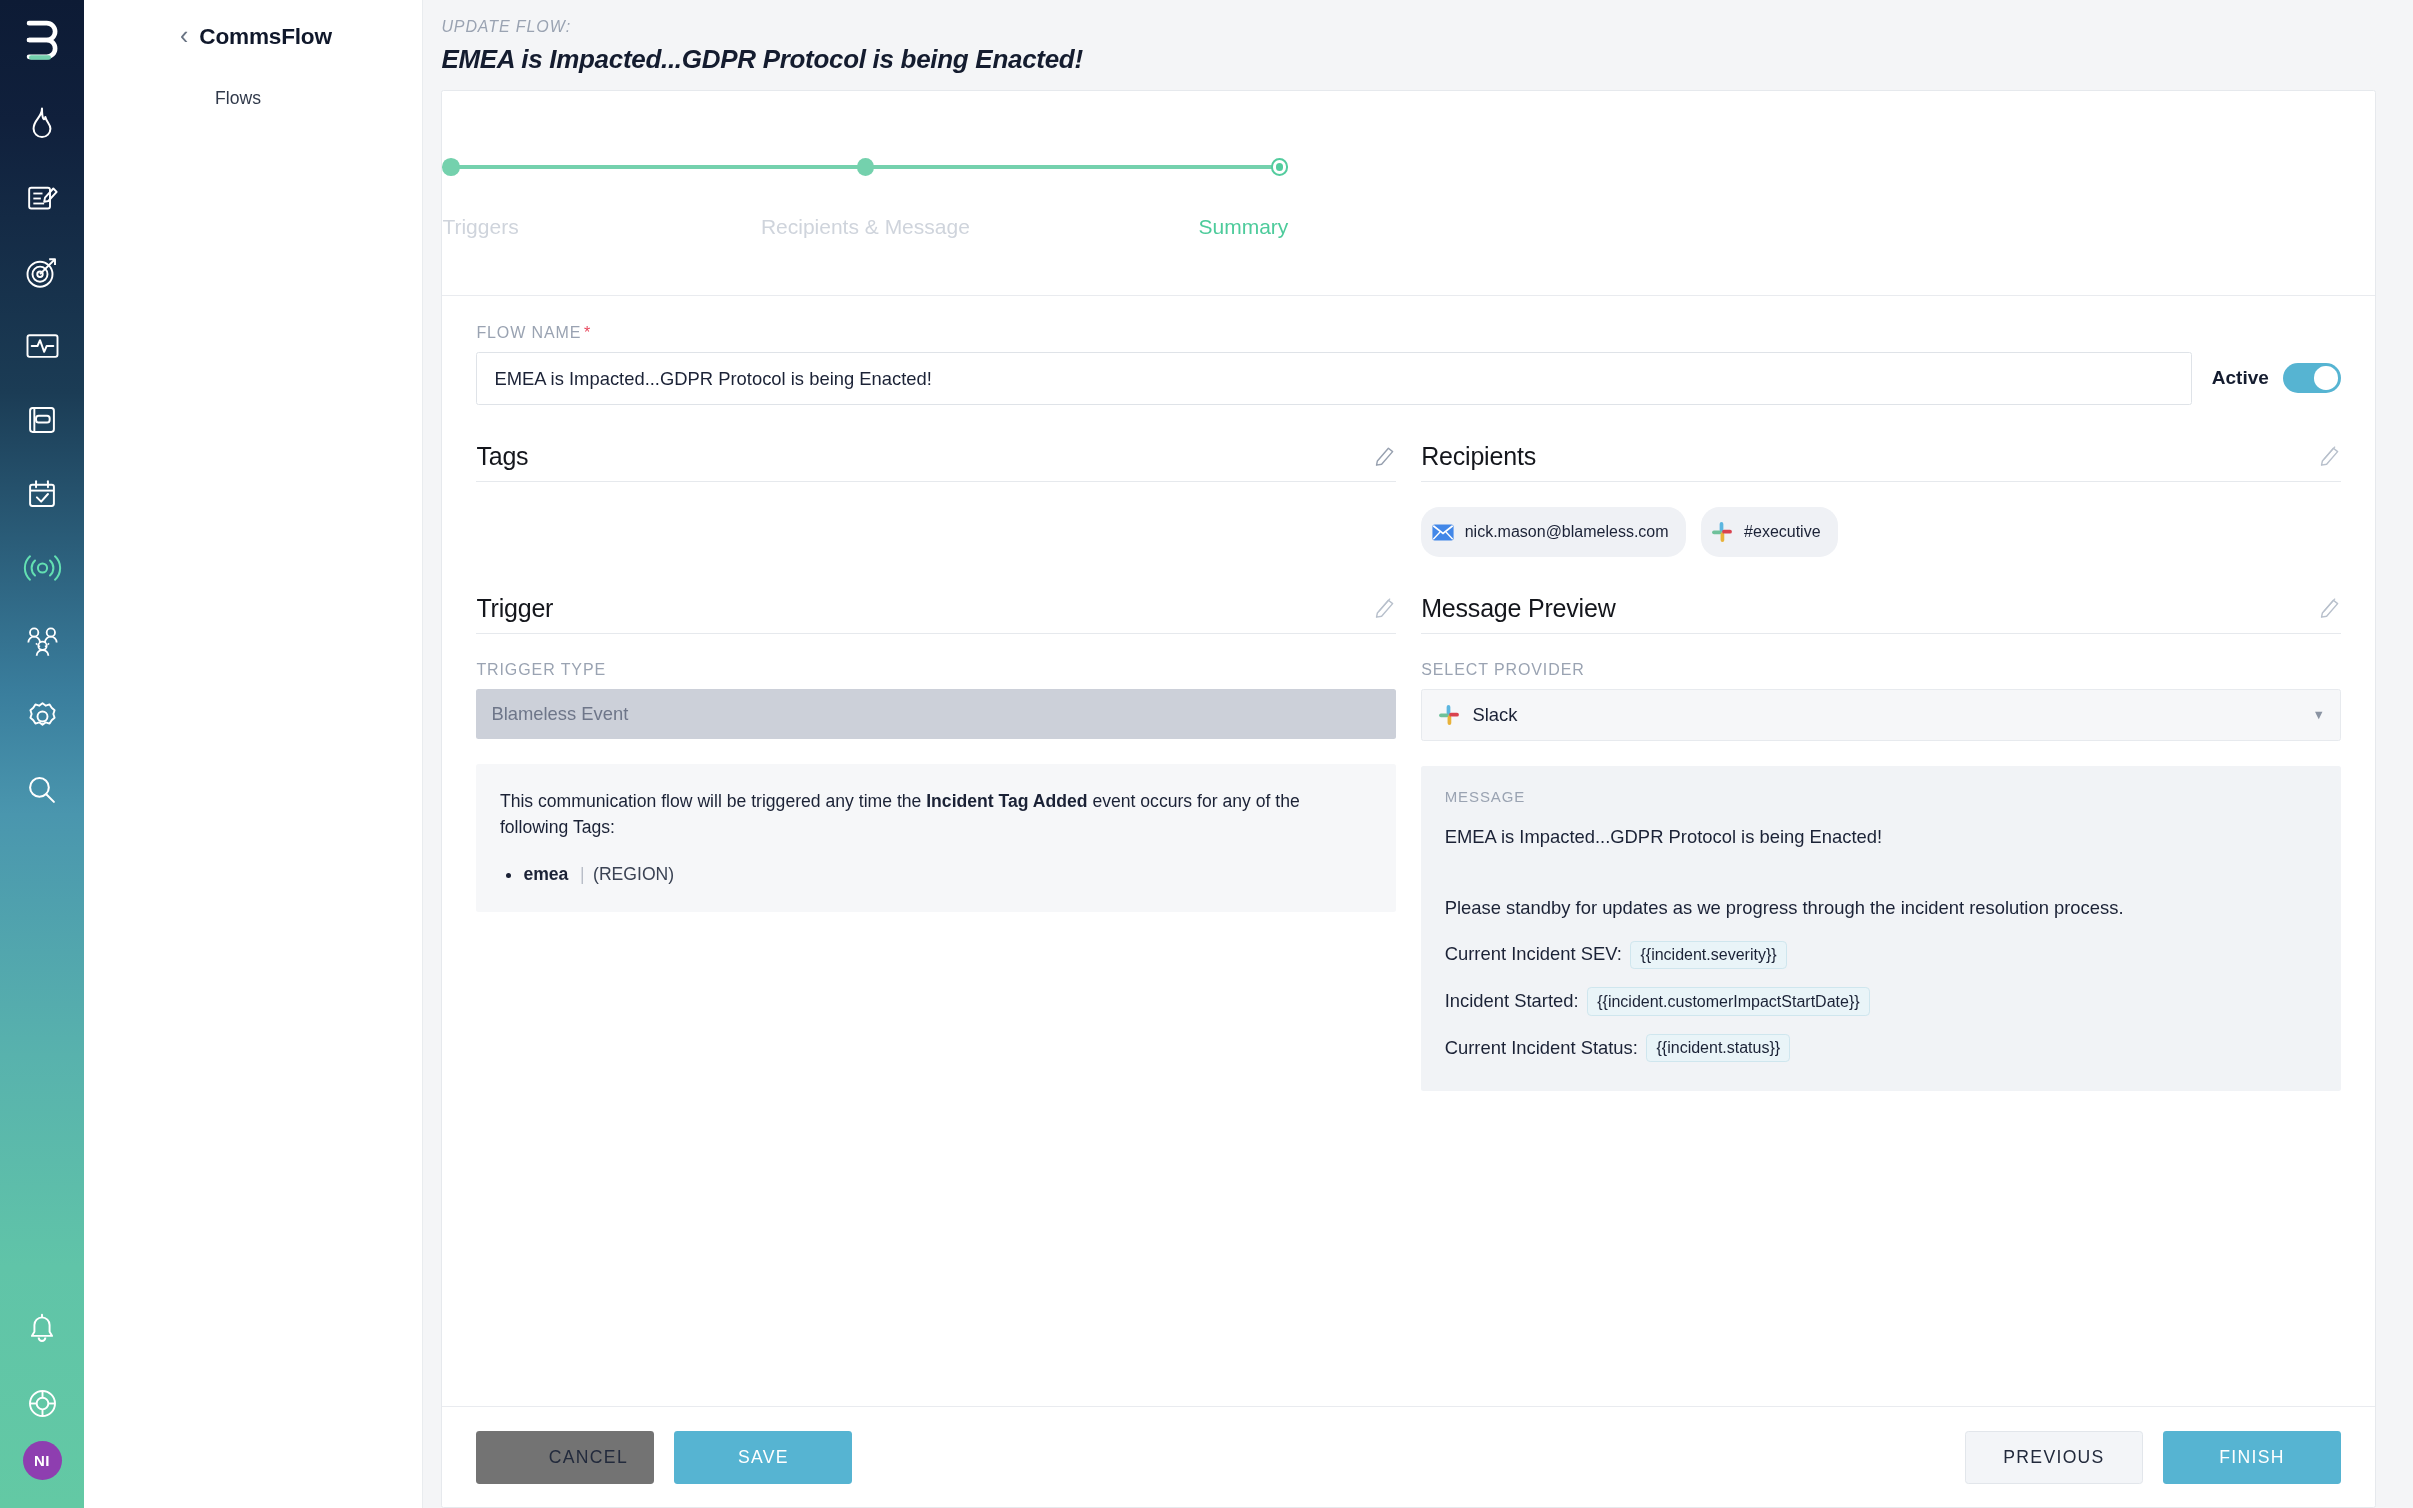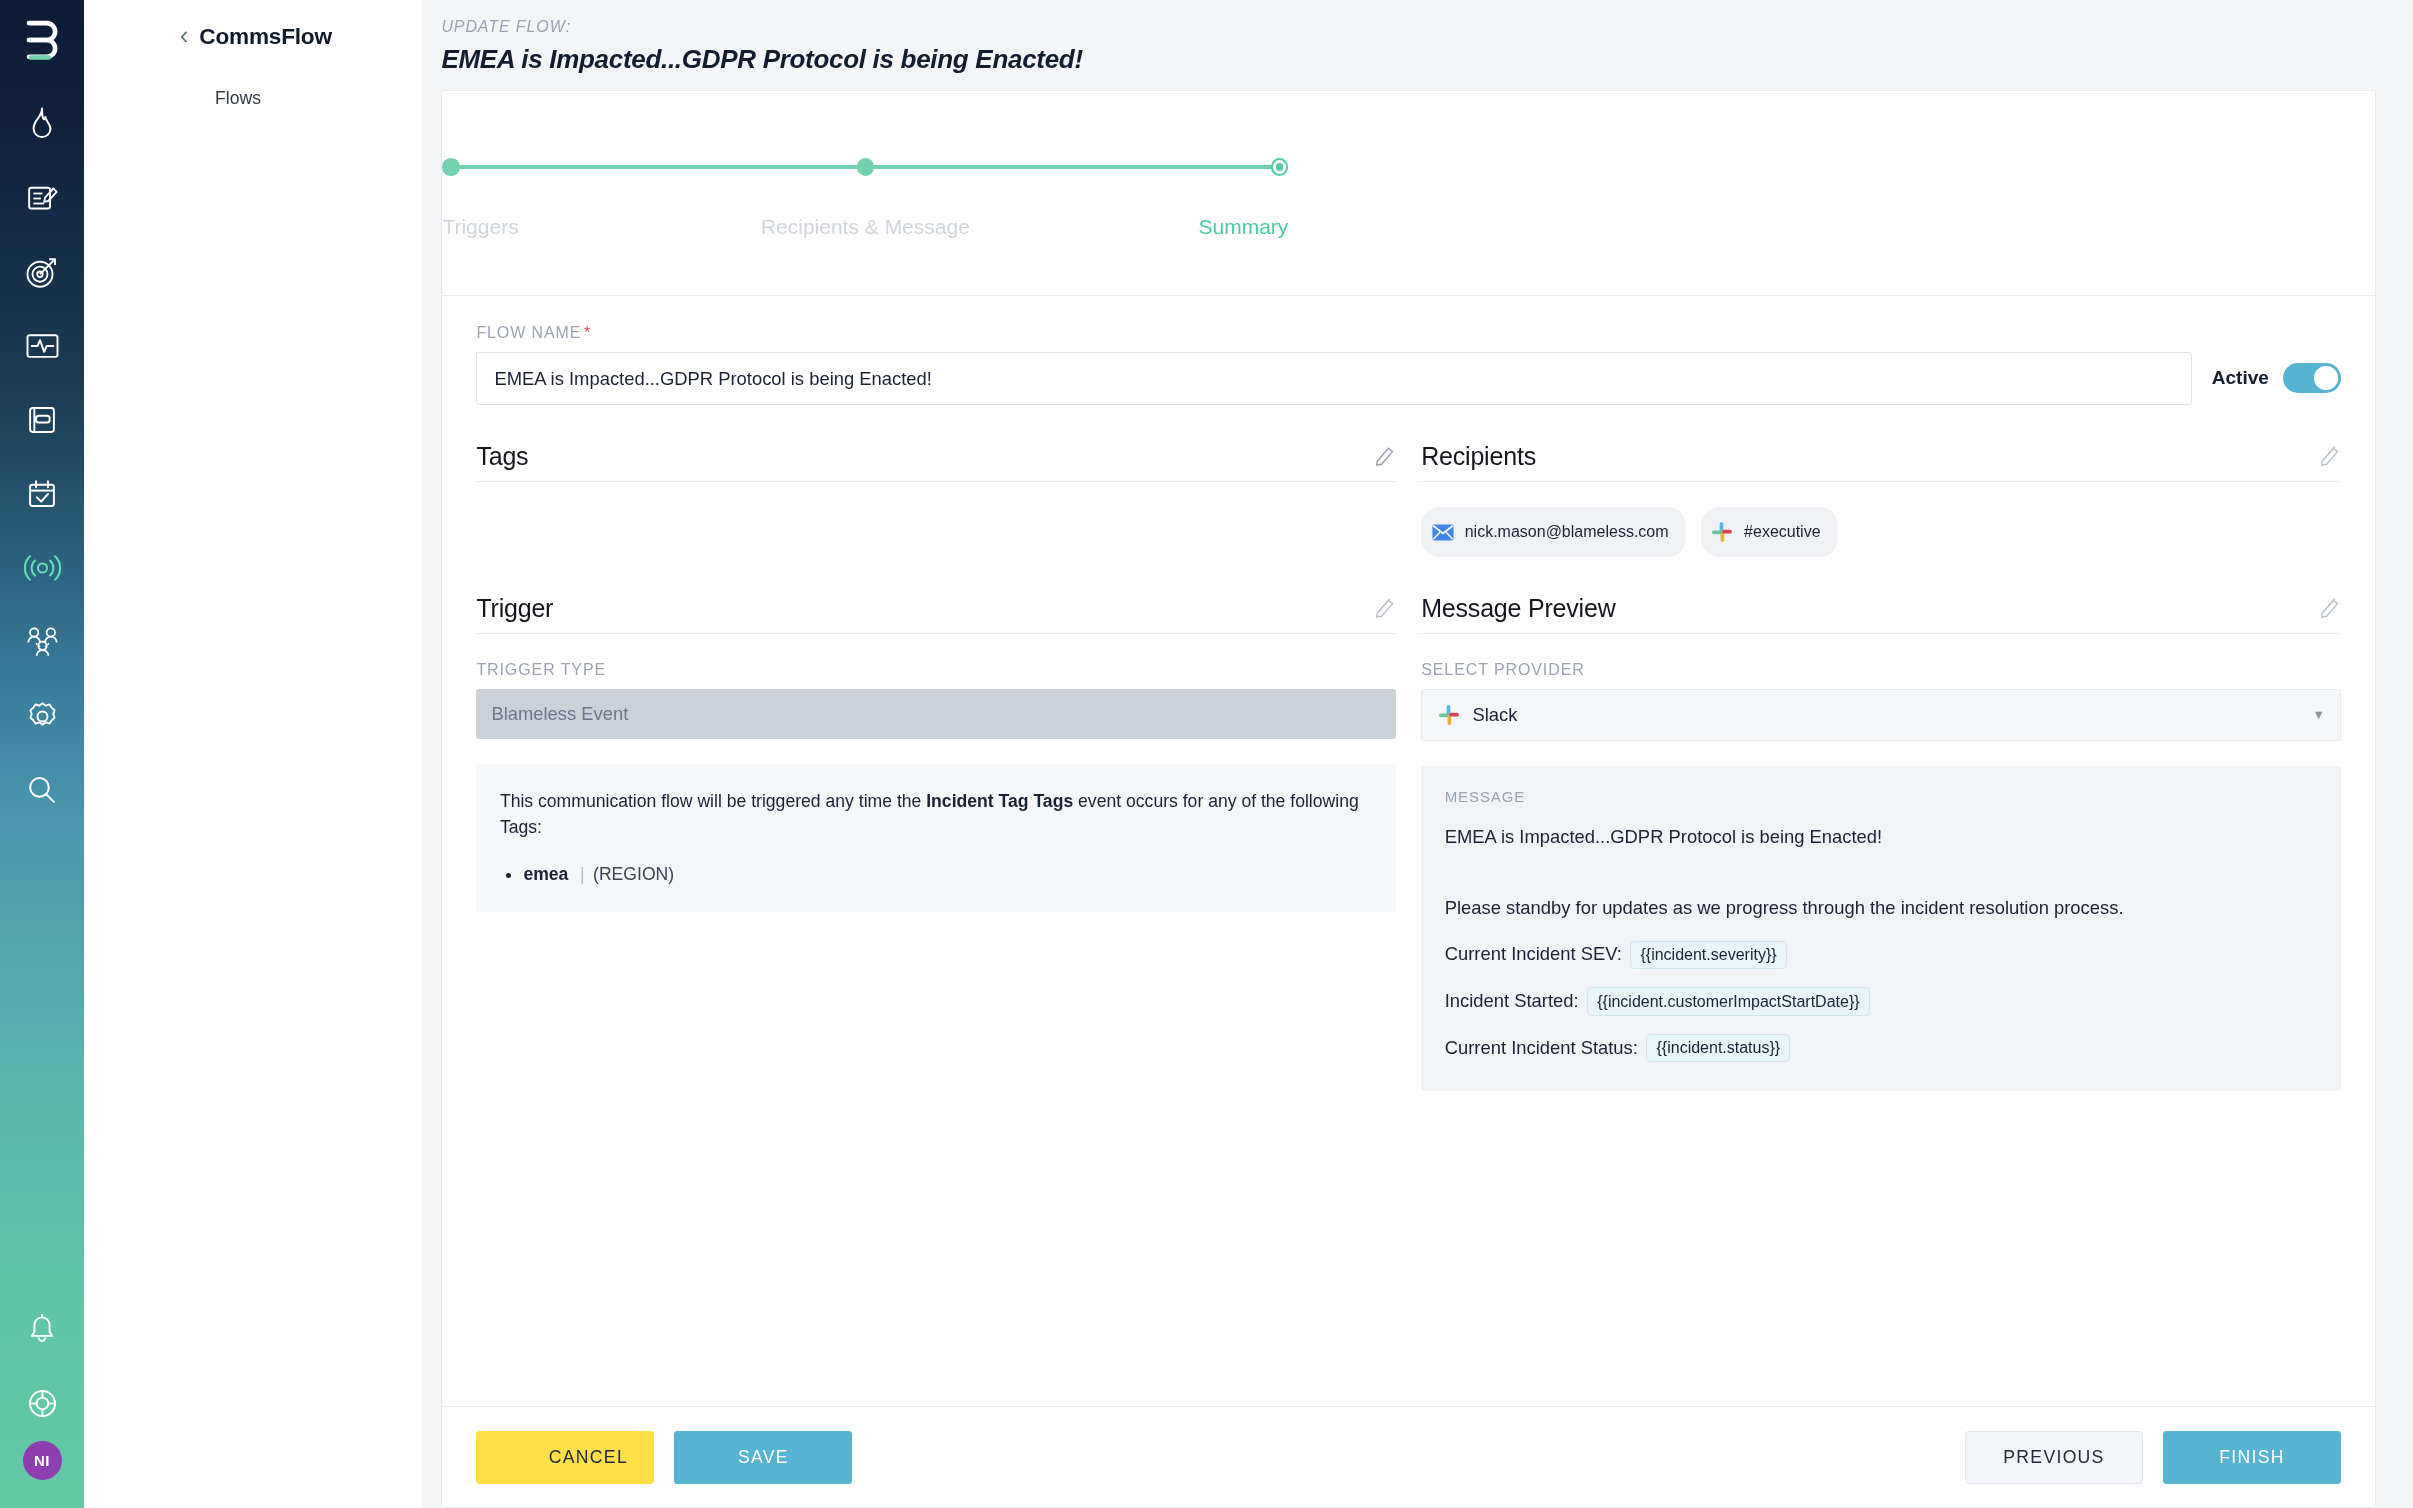--- a/index.html
+++ b/index.html
@@ -221,21 +221,21 @@
     padding: 23.5px 34px;
     display: flex; align-items: center; justify-content: space-between;
   }
   .foot-grp { display: flex; gap: 20px; }
   .btn {
     min-width: 178px; height: 53px; border-radius: 3.4px;
     display: flex; align-items: center; justify-content: center;
     font-size: 17.6px; letter-spacing: 1.3px; cursor: pointer;
     font-family: "Liberation Sans", sans-serif; border: none;
   }
-  .btn-ghost { background: #fde047; color: #222a3c; padding-left: 46px; }
+  .btn-ghost { background: #737373; color: #222a3c; padding-left: 46px; }
   .btn-outline { background: #f3f5f8; color: #222a3c; border: 0.8px solid #e2e6eb; }
   .btn-primary { background: #56b4d2; color: #ffffff; }
 </style>
 </head>
 <body>
 
 <div class="app">
 
   <div class="rail">
 
@@ -466,21 +466,21 @@
                     <path d="M4 20 L17 5 l5 4 L9 24 l-6 1 z" fill="none" stroke="#b8c0cc" stroke-width="1.7" stroke-linejoin="round"></path>
                     <path d="M6 18 L19 3" stroke="#b8c0cc" stroke-width="1.4"></path>
                   </svg>
               </span>
             </div>
 
             <div class="sub-label">TRIGGER TYPE</div>
             <div class="disabled-input">Blameless Event</div>
 
             <div class="infobox">
-              <span>This communication flow will be triggered any time the </span><b>Incident Tag Tags</b><span> event occurs for any of the following Tags:</span>
+              <span>This communication flow will be triggered any time the </span><b>Incident Tag Added</b><span> event occurs for any of the following Tags:</span>
               <ul class="taglist">
                 <li>
                   <b>emea</b><span class="tag-div">|</span><span class="tag-cat">(REGION)</span>
                 </li>
               </ul>
             </div>
           </div>
 
           <div class="col">
             <div class="sec-head">

